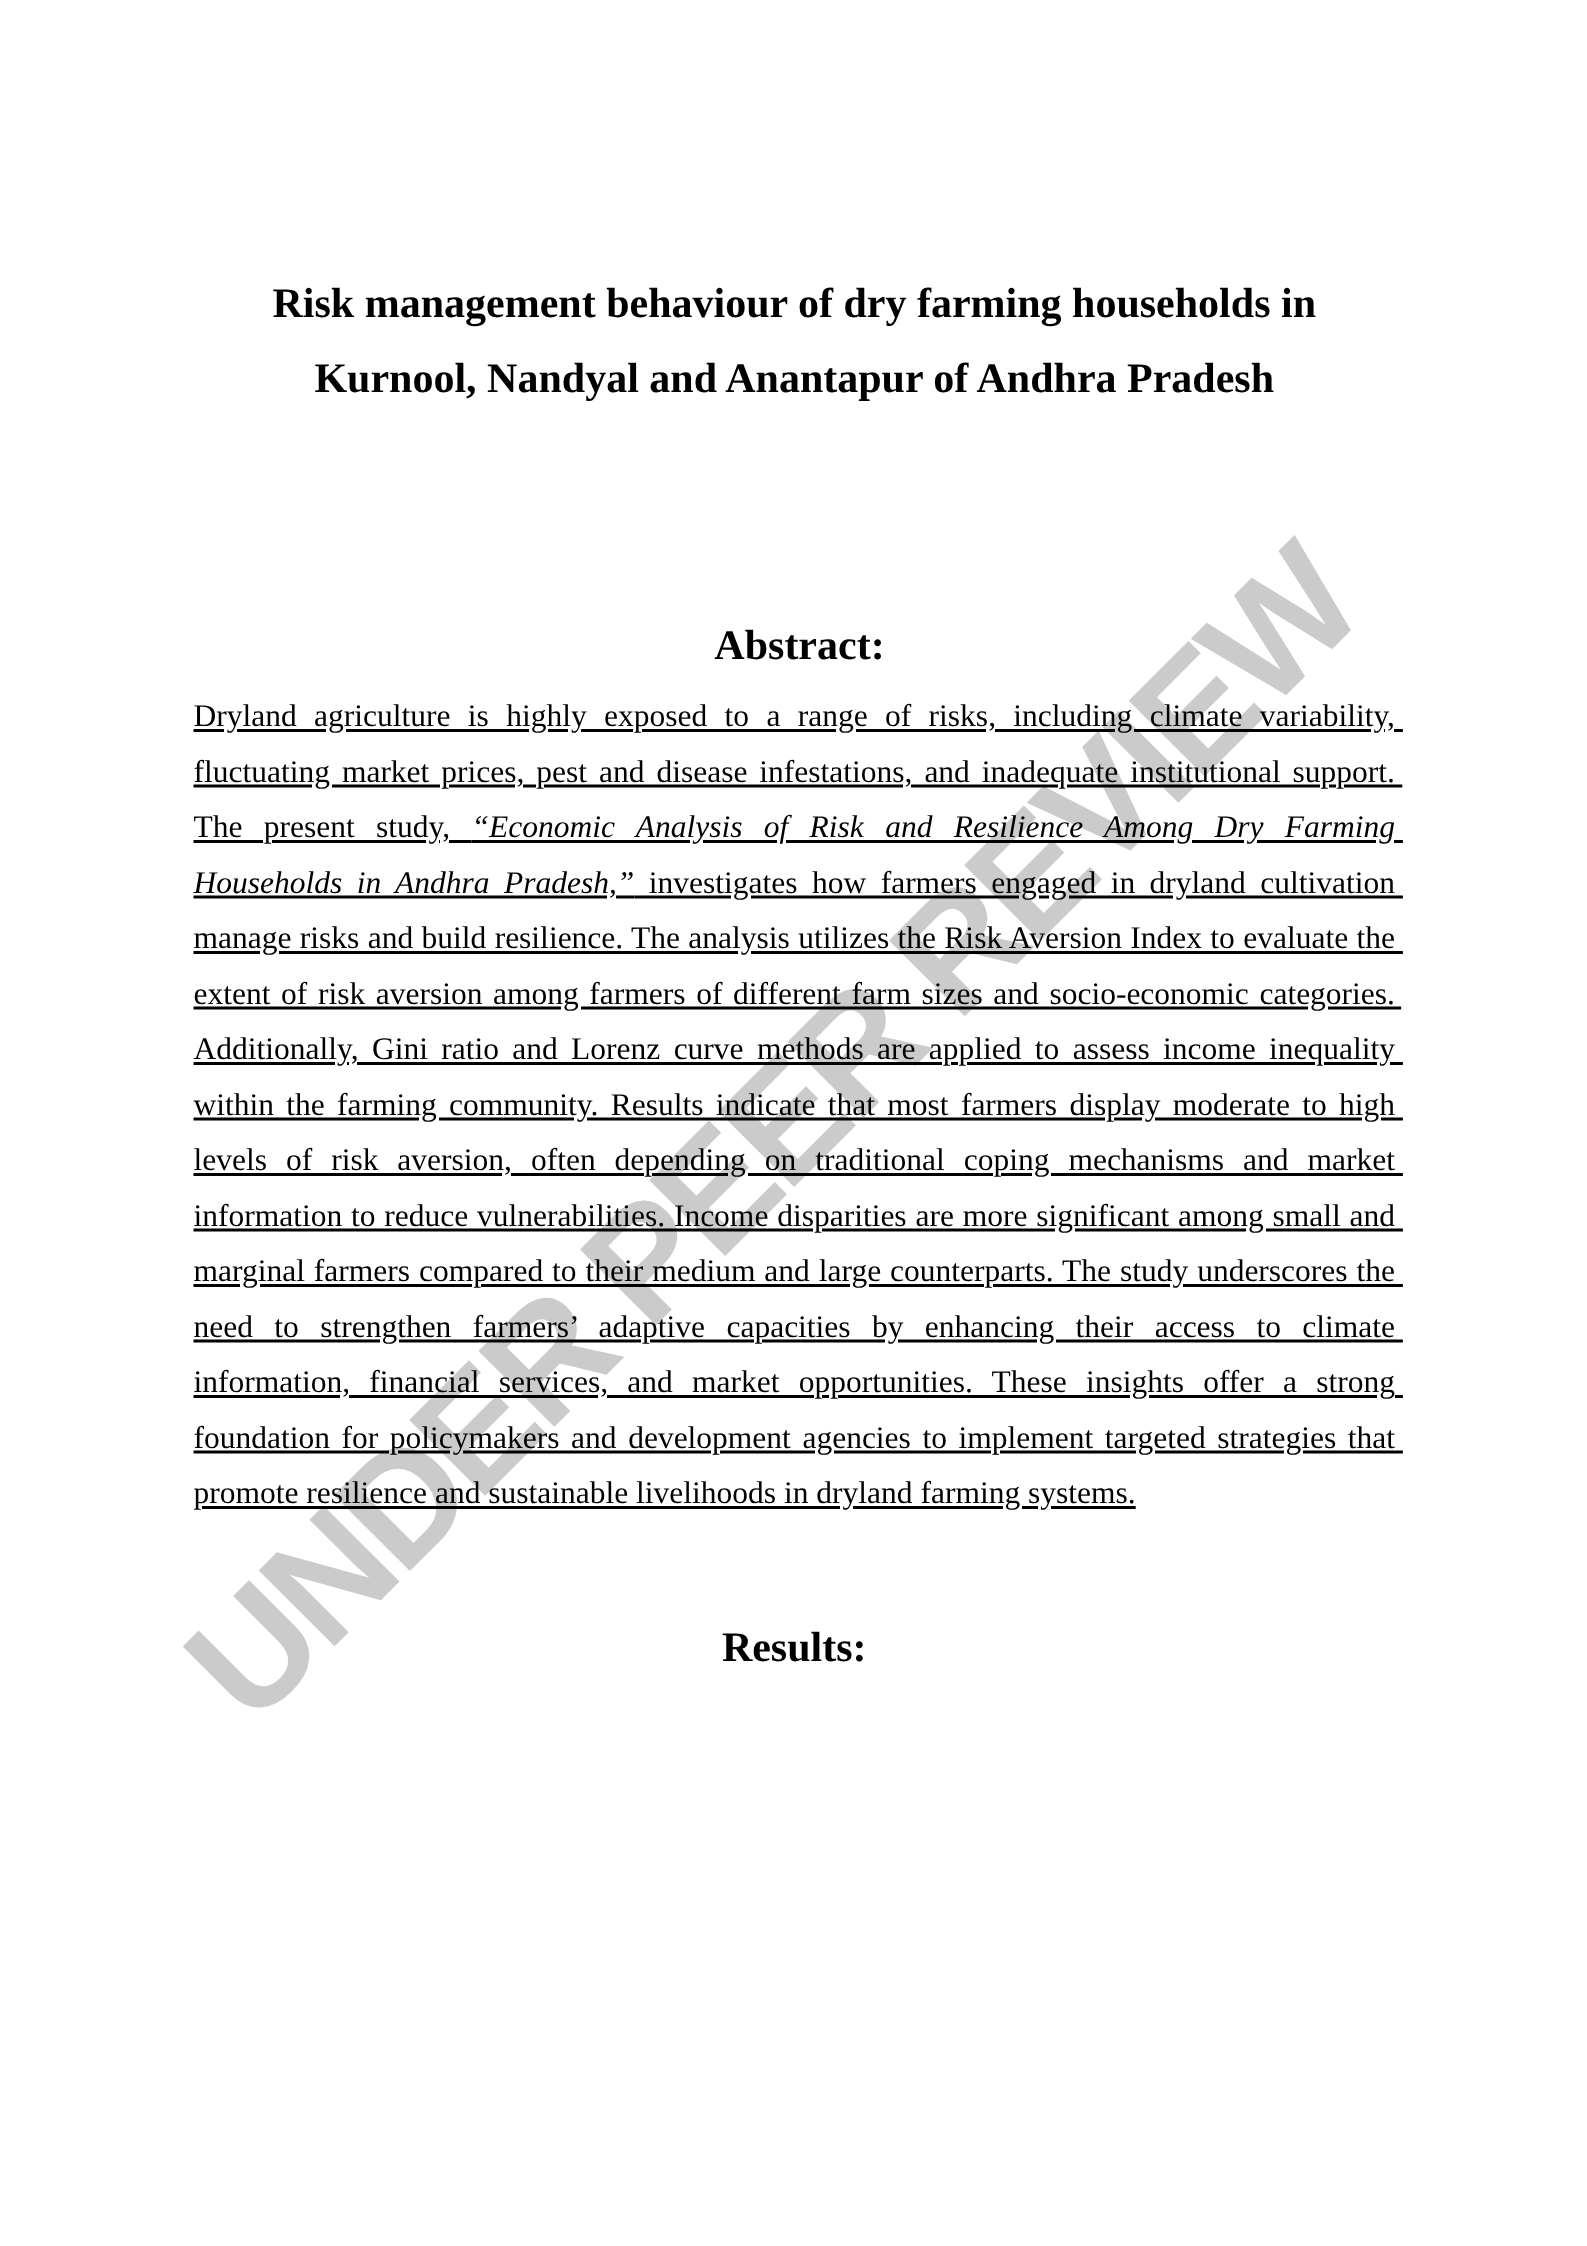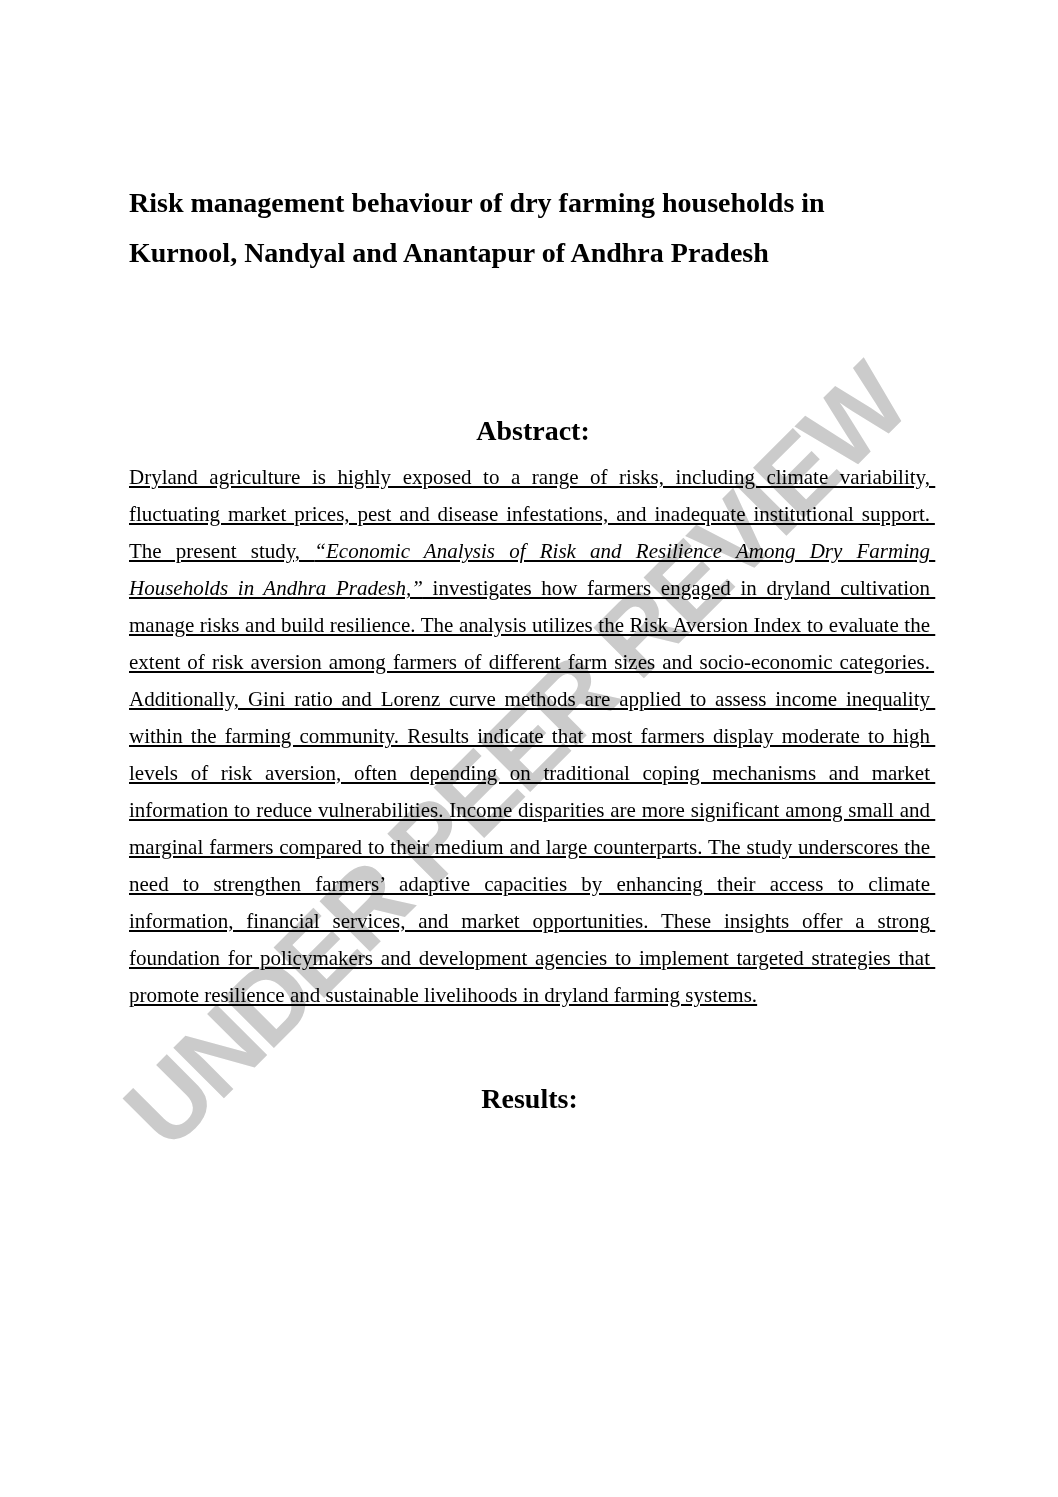--- a/index.html
+++ b/index.html
@@ -33,21 +33,21 @@
     white-space: nowrap;
     z-index: -1;
     user-select: none;
   }
   .paper-title {
     position: relative;
     margin: 0;
     font-size: 28px;
     font-weight: bold;
     line-height: 50px;
-    text-align: left;
+    text-align: center;
   }
   .title-line { display: block; }
   .section-heading {
     position: relative;
     margin: 0;
     font-size: 28px;
     font-weight: bold;
     line-height: 37px;
     white-space: pre-wrap;
     text-align: center;

